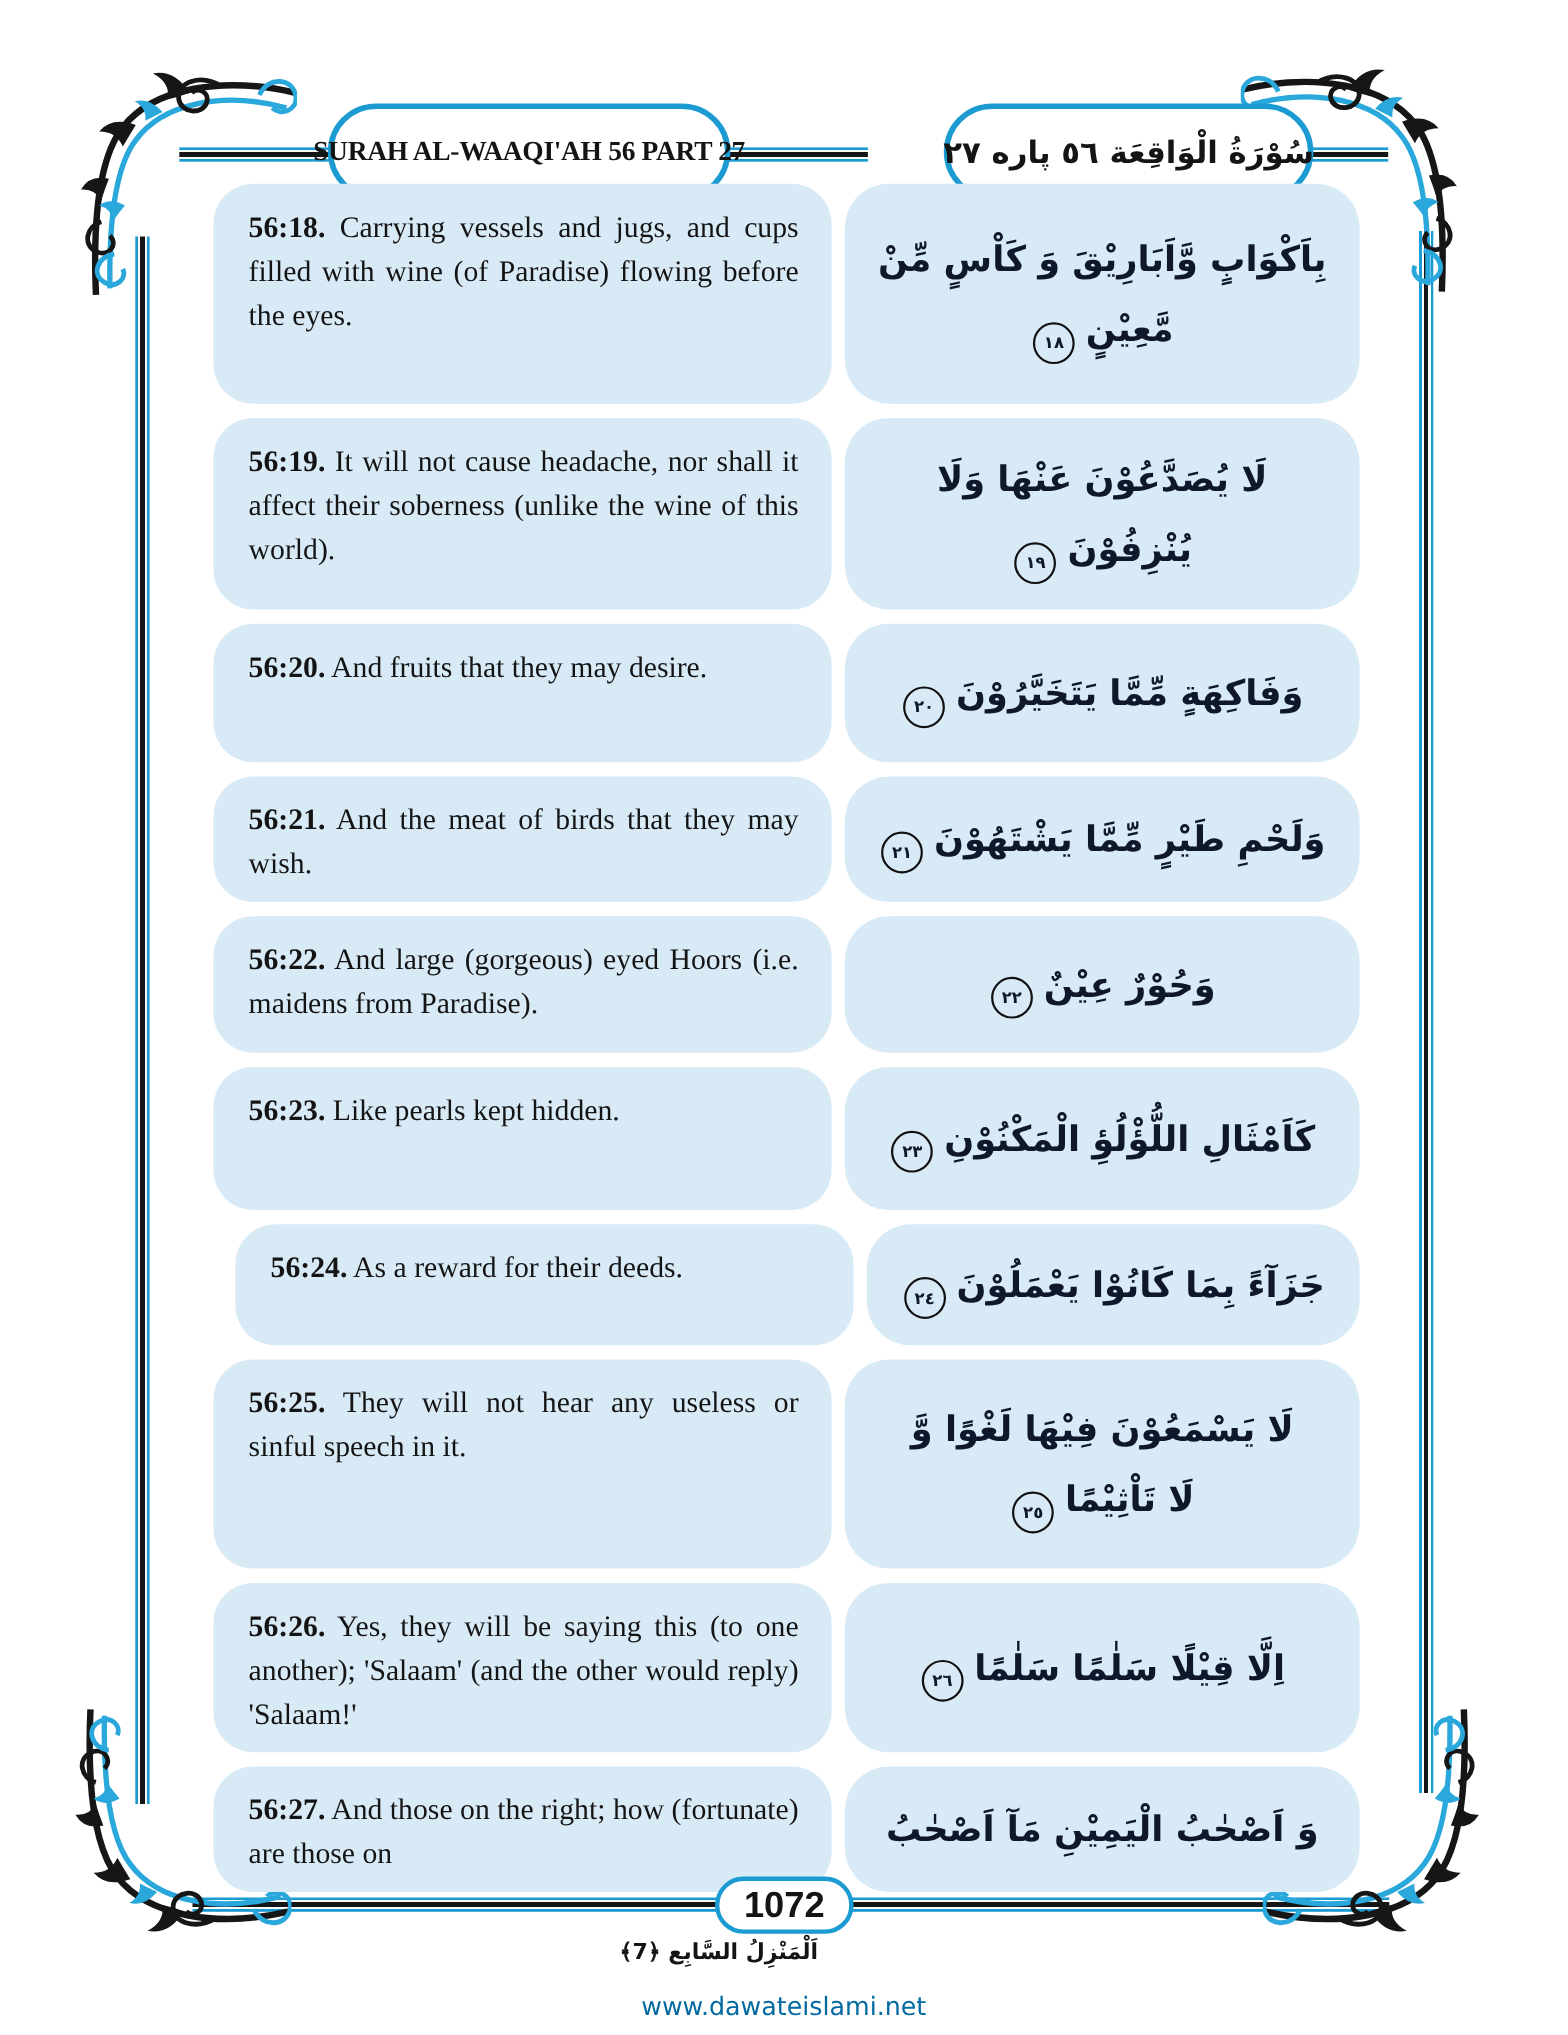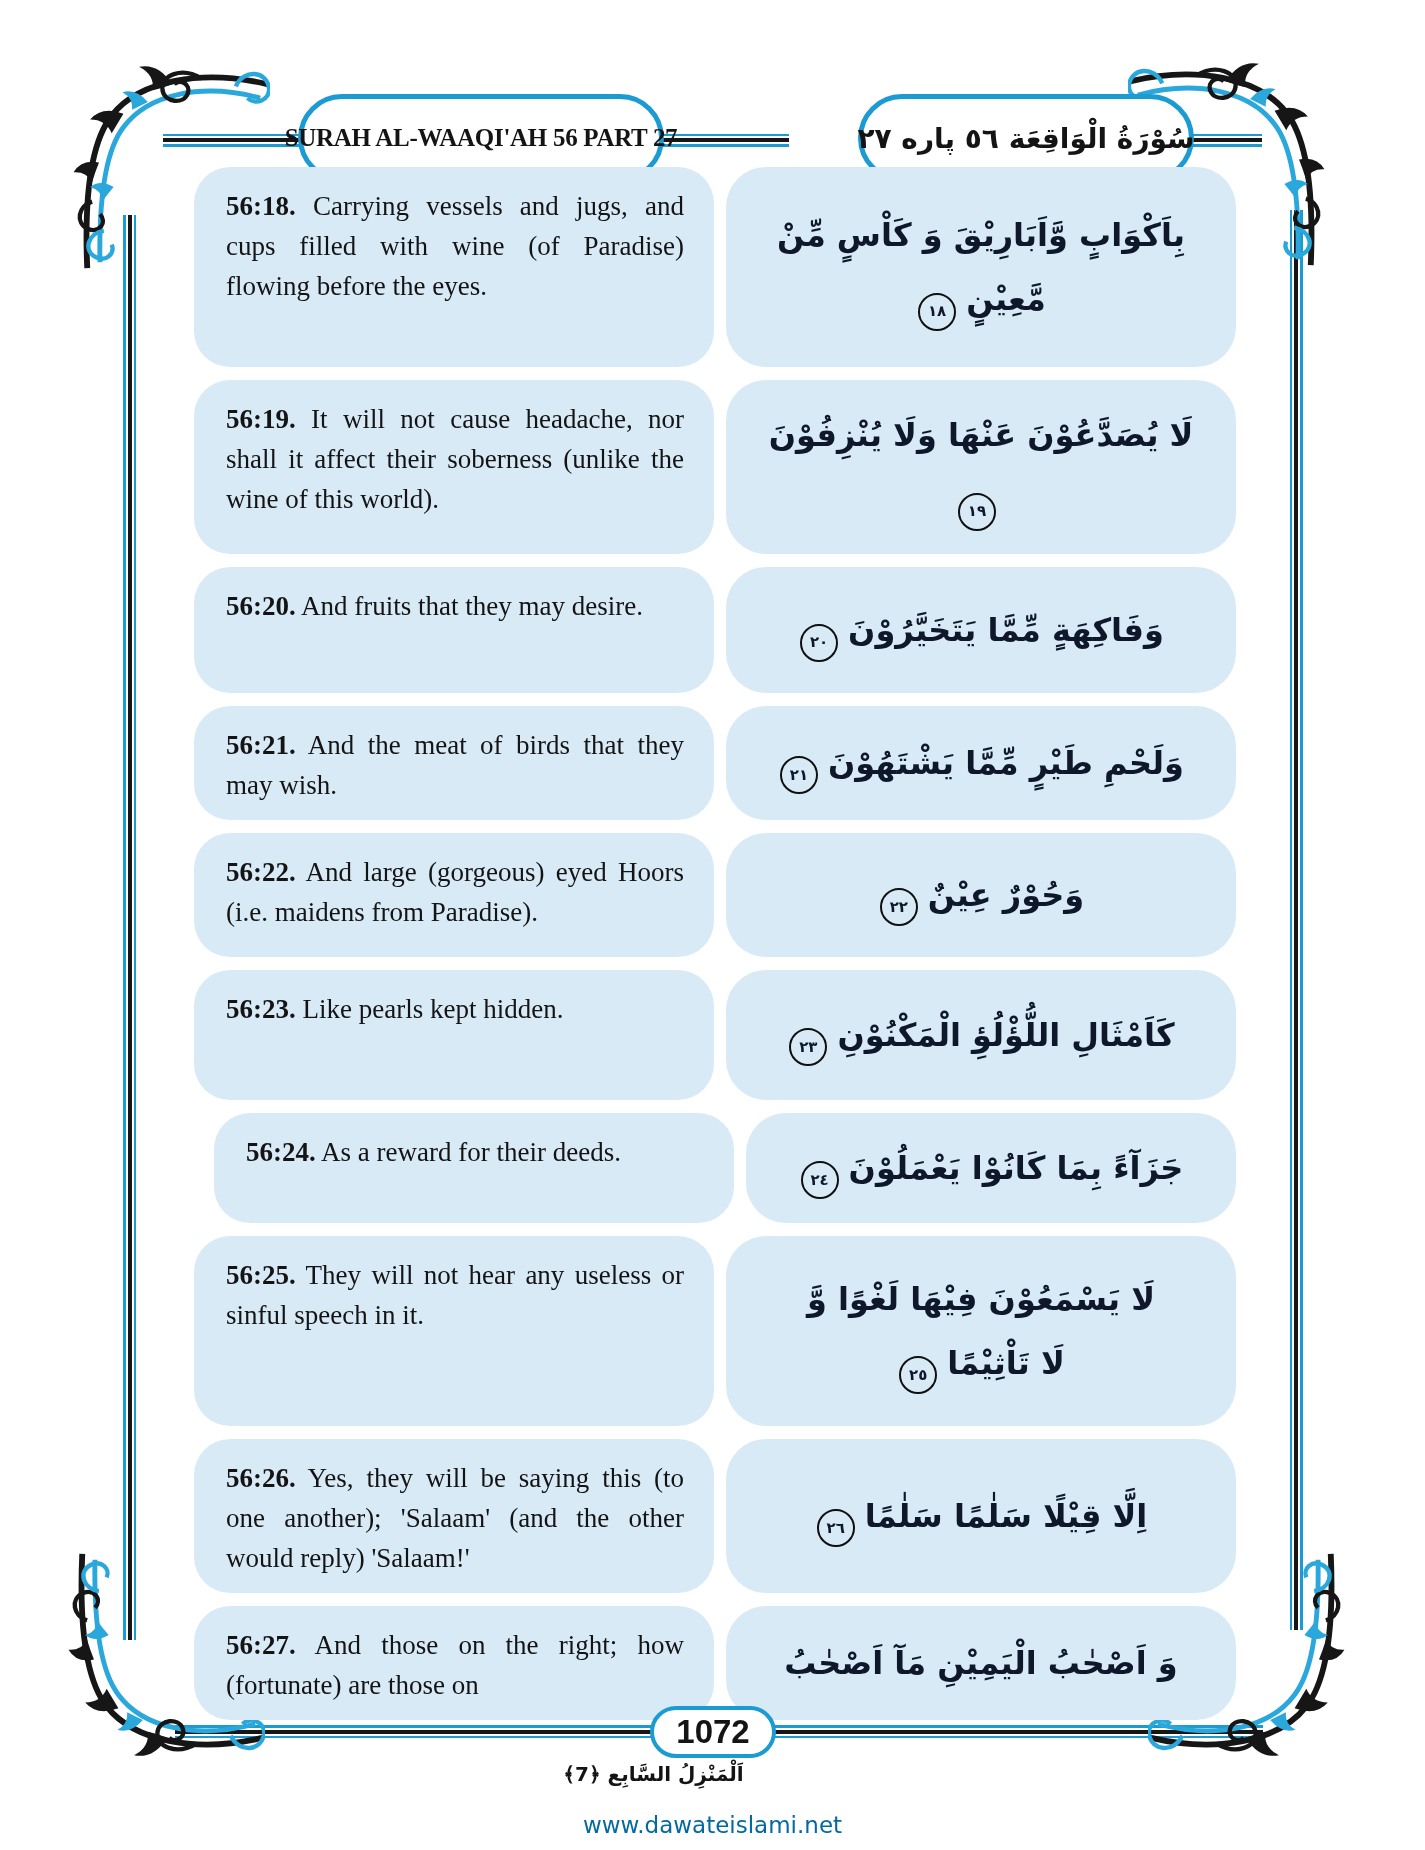--- a/index.html
+++ b/index.html
@@ -39,21 +39,21 @@
   .verse-row:nth-child(1){min-height:200px;}
   .verse-row:nth-child(2){min-height:174px;}
   .verse-row:nth-child(3){min-height:126px;}
   .verse-row:nth-child(4){min-height:112px;}
   .verse-row:nth-child(5){min-height:124px;}
   .verse-row:nth-child(6){min-height:130px;}
   .verse-row:nth-child(7){min-height:110px;padding-left:20px;}
   .verse-row:nth-child(8){min-height:190px;}
   .verse-row:nth-child(9){min-height:133px;}
   .verse-row:nth-child(10){min-height:110px;}
-  .en-box{width:520px;box-sizing:border-box;background:#d9eaf7;border-radius:36px;
+  .en-box{width:562px;box-sizing:border-box;background:#d9eaf7;border-radius:36px;
           padding:20px 30px 14px 32px;font-size:27px;line-height:1.48;text-align:justify;}
   .en-box b{font-weight:bold;}
   .ar-box{flex:1;box-sizing:border-box;background:#d9eaf7;border-radius:40px;
           padding:12px 26px;display:flex;align-items:center;justify-content:center;}
   .ar-text{font-family:"DejaVu Sans",sans-serif;font-weight:bold;font-size:32px;line-height:2.0;
            direction:rtl;text-align:center;white-space:pre-line;color:#0f172a;}
   .ayah-num{display:inline-flex;align-items:center;justify-content:center;
             width:34px;height:34px;border:2.5px solid #101010;border-radius:50%;
             font-size:15px;line-height:1;margin:0 10px 0 2px;vertical-align:-6px;}
 

